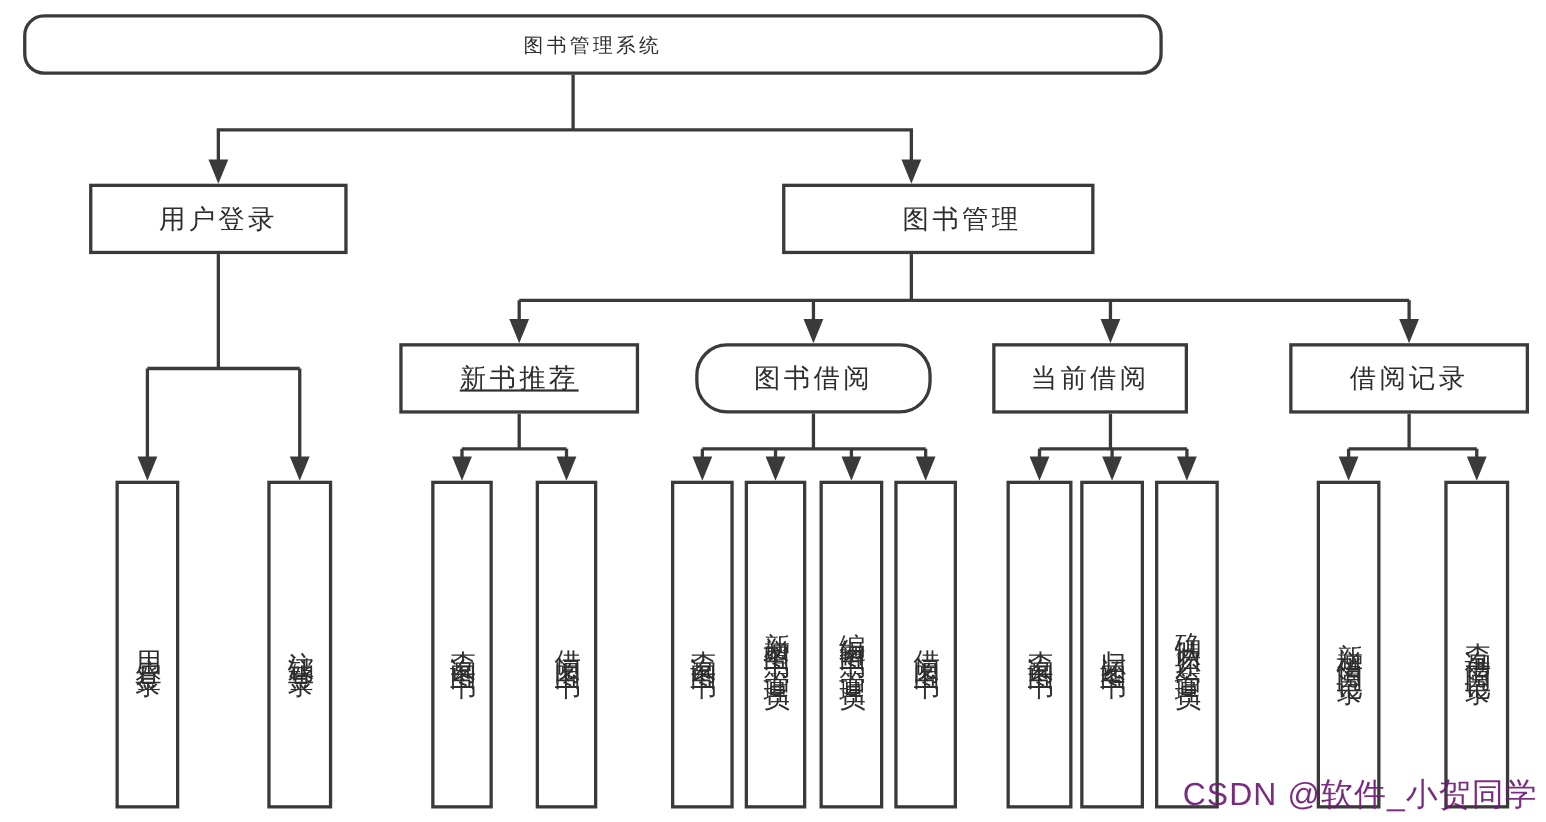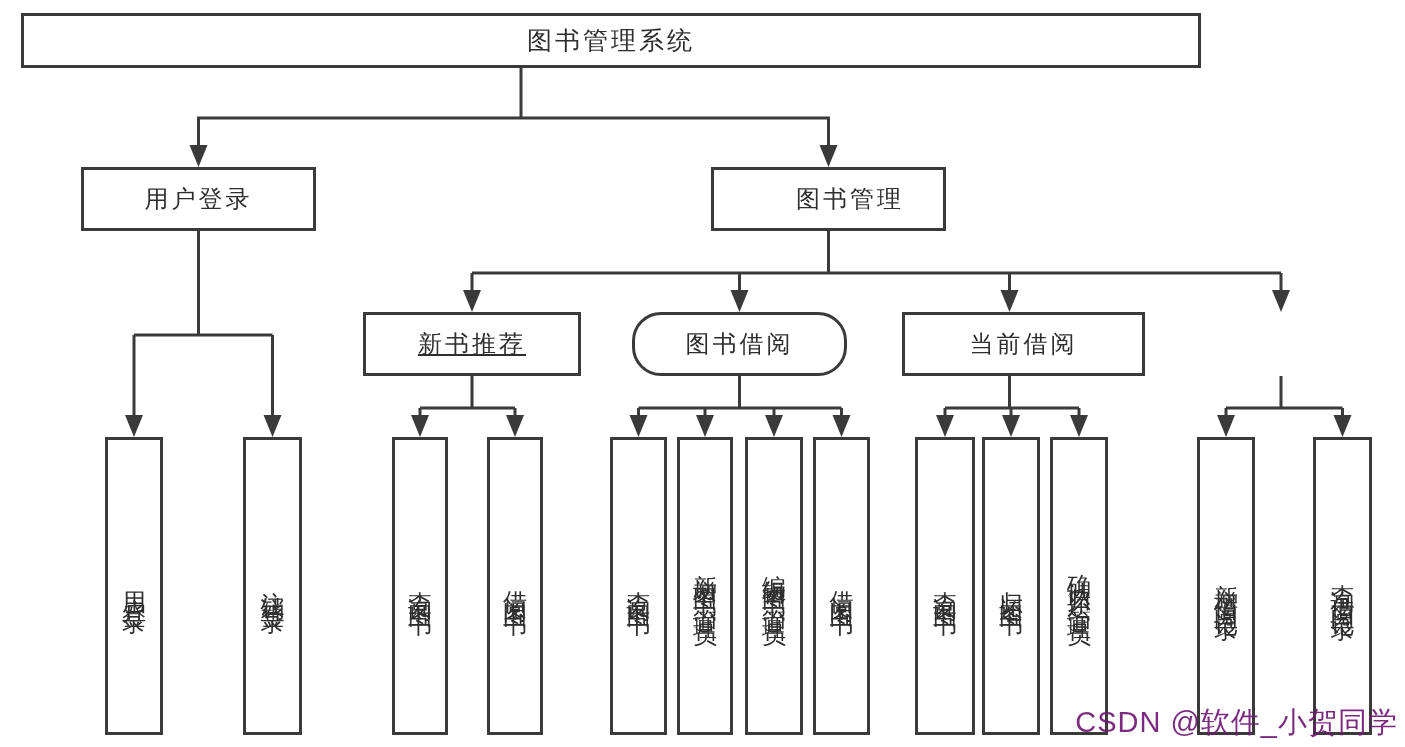--- a/index.html
+++ b/index.html
@@ -31,22 +31,23 @@
     color: #2e2e2e;
     display: flex;
     align-items: center;
     justify-content: center;
     font-size: 24px;
     letter-spacing: 3px;
     z-index: 2;
     white-space: nowrap;
   }
   .node.root {
-    left: 21px; top: 13px; width: 1180px; height: 55px;
-    font-size: 25px;
+    left: 21px; top: 13px; width: 1036px; height: 55px;
+    font-size: 18px;
+    border-radius: 19px;
   }
   .node.branch {
     height: 64px;
   }
   .node.leaf {
     top: 437px;
     height: 298px;
     writing-mode: vertical-rl;
     text-orientation: mixed;
     letter-spacing: 7px;
@@ -106,25 +107,26 @@
       <polygon points="1002,415 1020,415 1011,437"></polygon>
       <polygon points="1070,415 1088,415 1079,437"></polygon>
       <polygon points="1217,415 1235,415 1226,437"></polygon>
       <polygon points="1333.5,415 1351.5,415 1342.5,437"></polygon>
     </g>
   </svg>
 
   <div class="node root">图书管理系统</div>
 
   <div class="node branch" style="left:81px; top:167px; width:235px;">用户登录</div>
-  <div class="node branch" style="left:711px; top:167px; width:235px;padding-left:43px;">图书管理</div>
+  <div class="node branch" style="left:711px; top:167px; width:284px;padding-left:43px;">图书管理</div>
 
   <div class="node branch" style="left:363px; top:312px; width:218px;text-decoration:underline;">新书推荐</div>
   <div class="node branch" style="left:632px; top:312px; width:215px;border-radius:29px;">图书借阅</div>
-  <div class="node branch" style="left:902px; top:312px; width:243px;">当前借阅</div>
+  <div class="node branch" style="left:902px; top:312px; width:178px;">当前借阅</div>
+  <div class="node branch" style="left:1172px; top:312px; width:218px;">借阅记录</div>
 
   <div class="node leaf" style="left:105px; width:58px;">用户登录</div>
   <div class="node leaf" style="left:243px; width:59px;">注销登录</div>
 
   <div class="node leaf" style="left:392px; width:56px;">查询图书</div>
   <div class="node leaf" style="left:487px; width:56px;">借阅图书</div>
 
   <div class="node leaf" style="left:610px; width:57px;">查询图书</div>
   <div class="node leaf" style="left:677px; width:56px;">新增图书（管理员）</div>
   <div class="node leaf" style="left:745px; width:58px;">编辑图书（管理员）</div>

